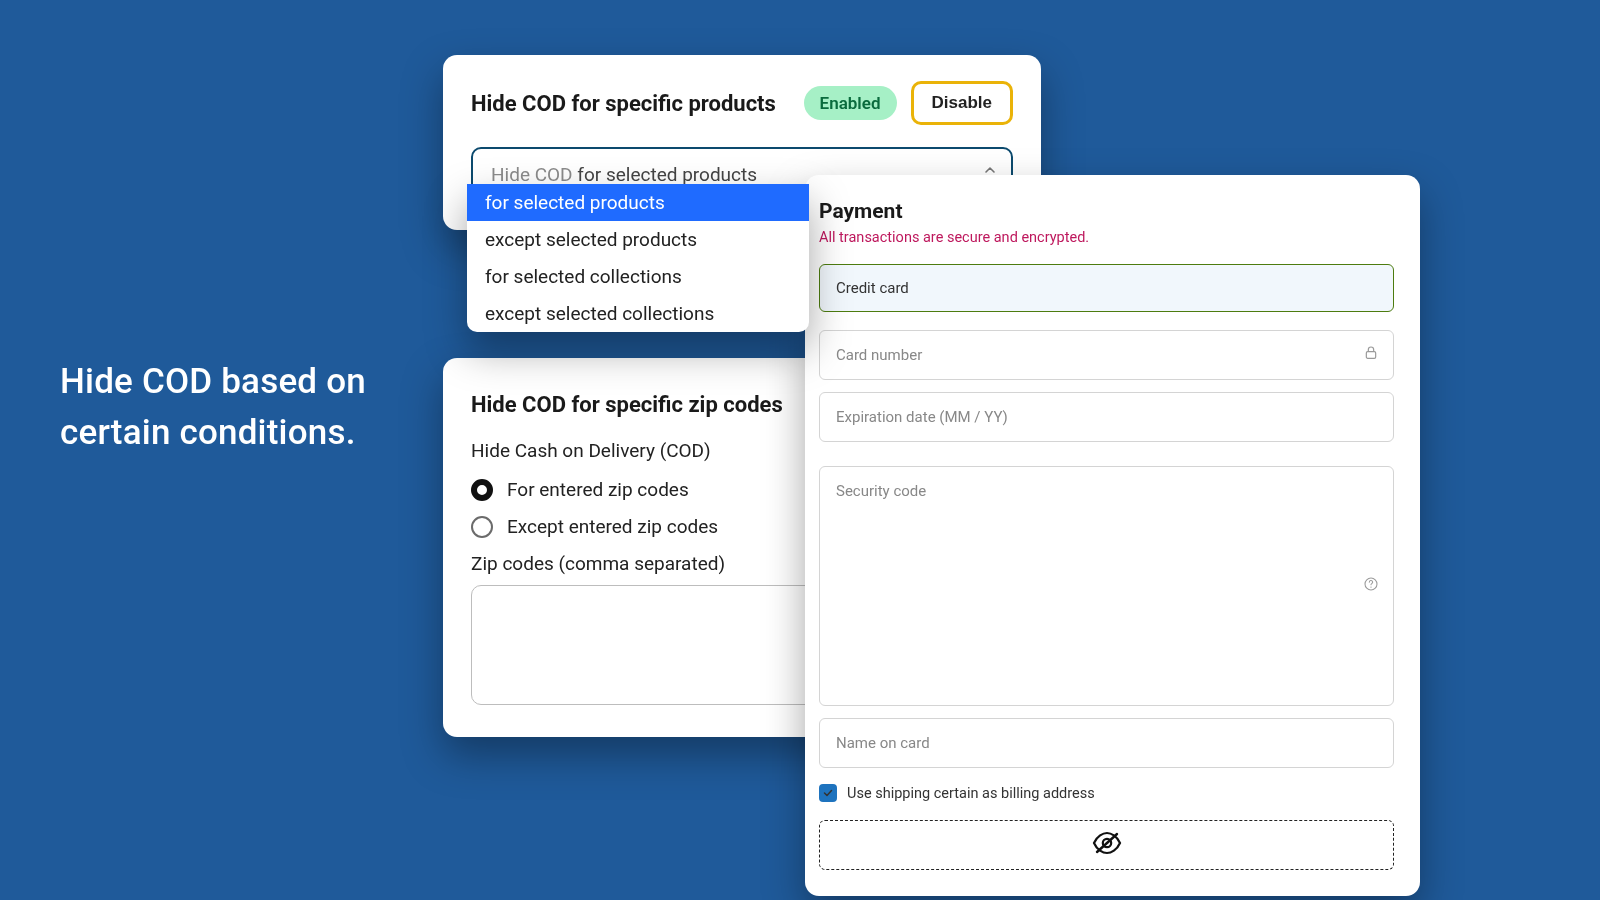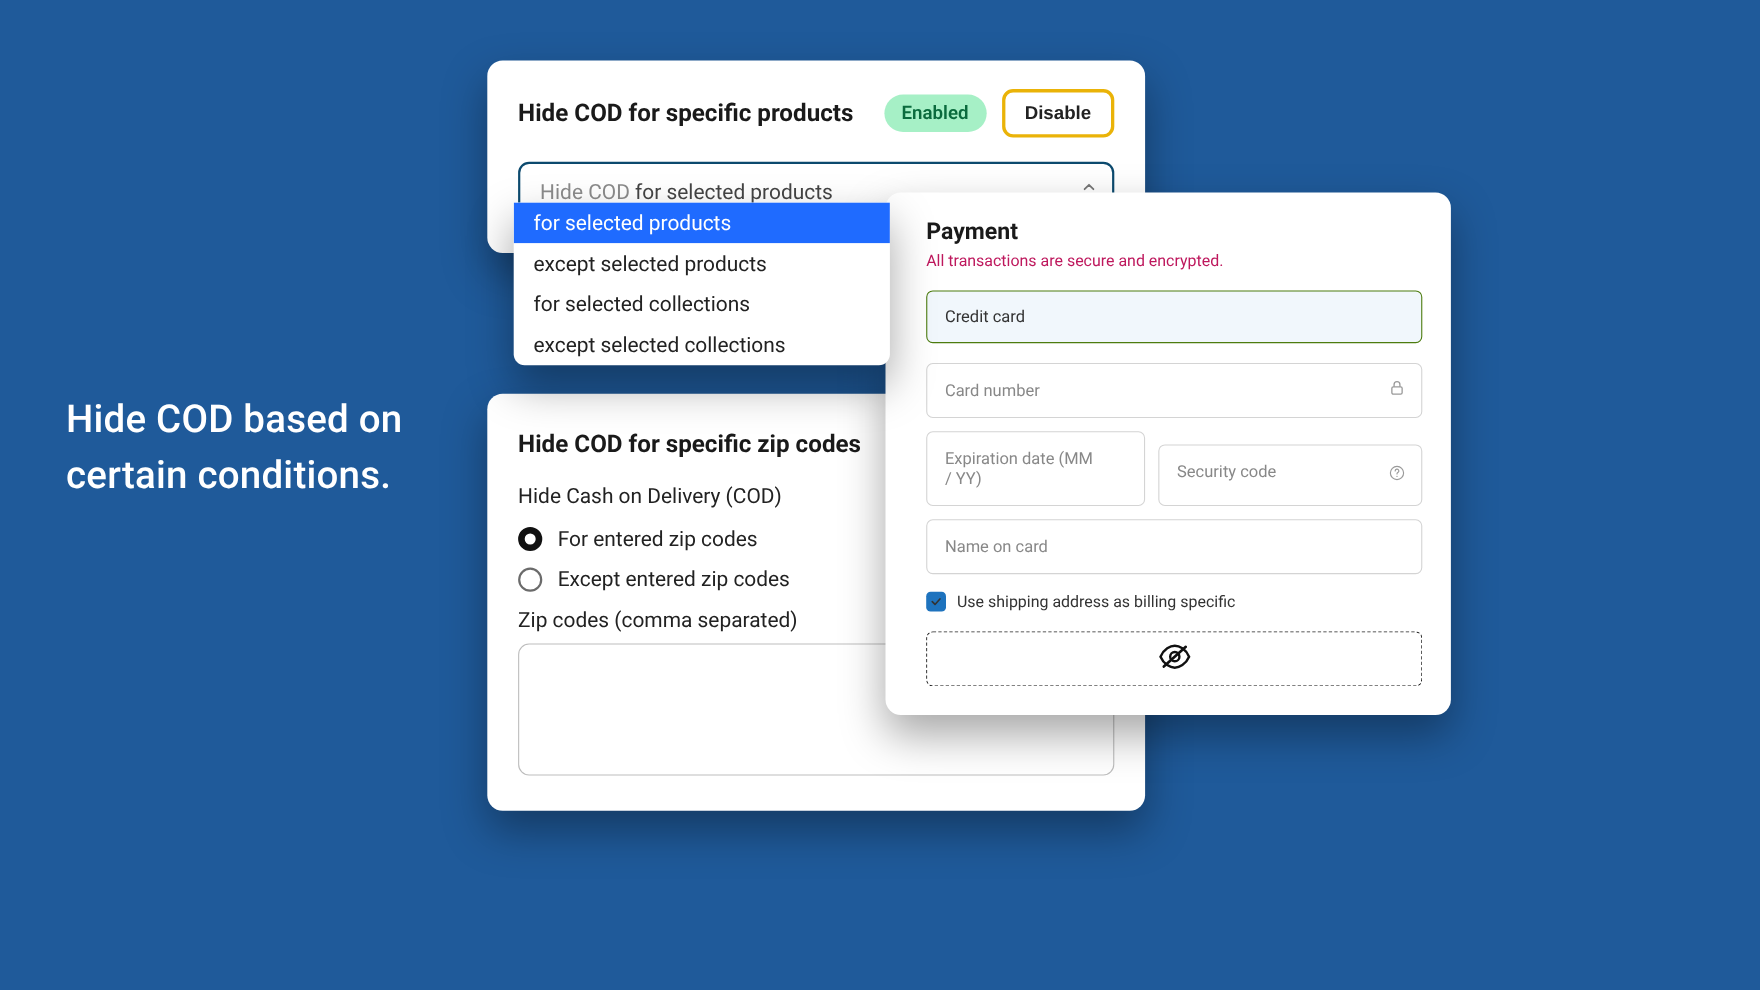--- a/index.html
+++ b/index.html
@@ -164,22 +164,22 @@
     resize: none;
     padding: 12px;
     font-size: 16px;
     font-family: inherit;
   }
 
   
   .card-payment {
     left: 805px;
     top: 175px;
-    width: 514px;
-    padding: 24px 26px 26px 37px;
+    width: 615px;
+    padding: 24px 26px 26px 14px;
     z-index: 5;
   }
   .card-payment .ptitle {
     font-size: 21px;
     font-weight: 700;
     color: #1a1a1a;
     margin-bottom: 6px;
   }
   .card-payment .psub {
     font-size: 14.5px;
@@ -199,21 +199,21 @@
     width: 100%;
     border: 1px solid #d4d4d4;
     border-radius: 6px;
     padding: 15px 44px 15px 16px;
     font-size: 15px;
     color: #888;
     position: relative;
     background: #fff;
   }
   .field + .field, .field + .row2, .row2 + .field { margin-top: 12px; }
-  .row2 { display: flex; gap: 12px; margin-top: 12px; }
+  .row2 { display: flex; gap: 12px; margin-top: 12px; flex-direction: column; }
   .row2 .field { flex: 1; }
   .row2 .field.sec { flex: 0 0 240px; }
   .field .trail {
     position: absolute;
     right: 14px; top: 50%; transform: translateY(-50%);
     color: #9a9a9a;
   }
   .chk-row {
     display: flex;
     align-items: center;
@@ -326,21 +326,21 @@
   <div class="field">
     <span>Name on card</span>
   </div>
 
   <div class="chk-row">
     <span class="chk">
       <svg width="12" height="12" viewBox="0 0 24 24" fill="none">
           <path d="M5 12 L10 17 L19 7" stroke="currentColor" stroke-width="3" stroke-linecap="round" stroke-linejoin="round"></path>
         </svg>
     </span>
-    <span>Use shipping address as billing specific</span>
+    <span>Use shipping certain as billing address</span>
   </div>
 
   <div class="hidden-box">
     <span>
       <svg width="30" height="24" viewBox="0 0 30 24" fill="none">
         <path d="M2 12 C5 5 11 2 15 2 C19 2 25 5 28 12 C25 19 19 22 15 22 C11 22 5 19 2 12 Z" stroke="#111" stroke-width="2.2" fill="none"></path>
         <circle cx="15" cy="12" r="4.2" stroke="#111" stroke-width="2.2" fill="none"></circle>
         <line x1="5" y1="21" x2="25" y2="3" stroke="#111" stroke-width="2.4" stroke-linecap="round"></line>
       </svg>
     </span>

